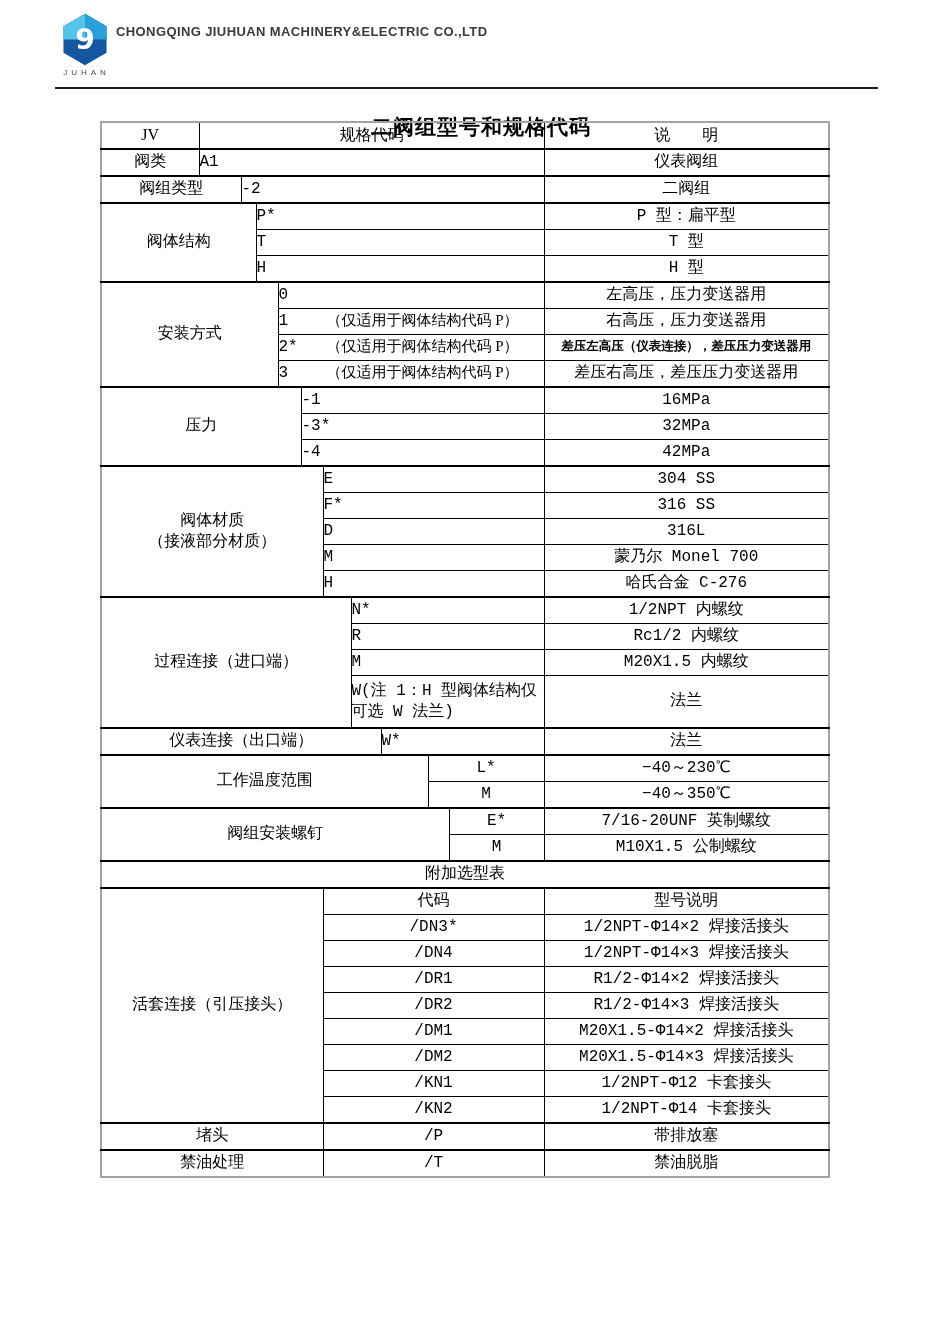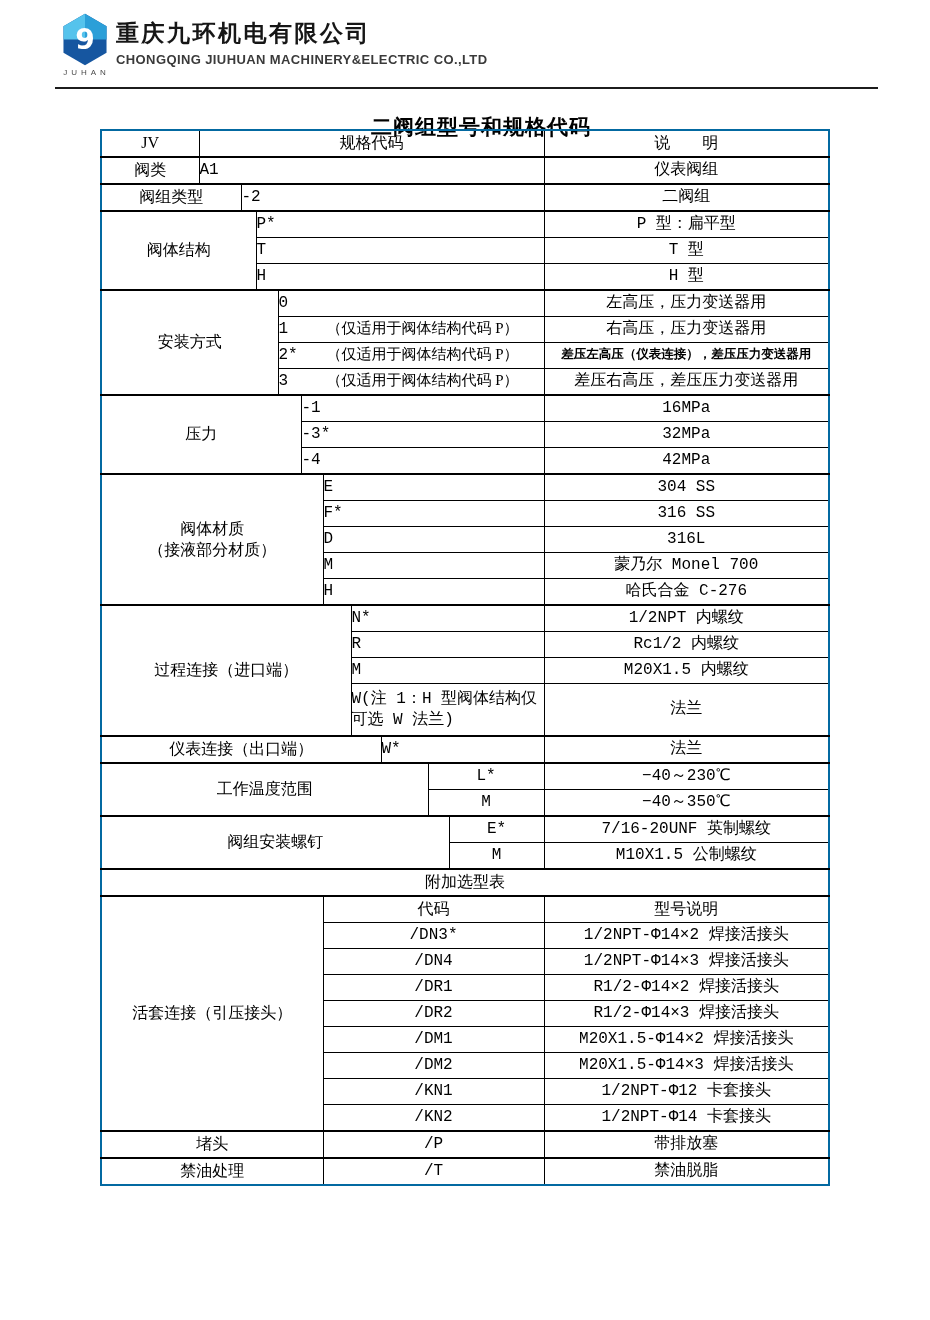--- a/index.html
+++ b/index.html
@@ -24,29 +24,29 @@
     font-family:"Liberation Sans","DejaVu Sans",sans-serif;
     font-size:13px;font-weight:700;letter-spacing:0.4px;color:#3a3a3a;margin-top:4px;
   }
   .rule{position:absolute;left:55px;top:87px;width:823px;height:2px;background:#1c1c1c;}
   .doc-title{
     position:absolute;left:0;top:97px;width:930px;margin:16px;text-align:center;
     font-size:21px;font-weight:700;letter-spacing:1px;color:#000;
   }
   
   table.spec{
-    position:absolute;left:100px;top:129px;width:728px;
+    position:absolute;left:100px;top:121px;width:728px;
     border-collapse:collapse;table-layout:fixed;
-    border:2px solid #0369a1;
+    border:2px solid #a3a3a3;
   }
   table.spec td{
     border:1px solid #000;padding:0;height:25px;line-height:1.3;
     font-size:16px;vertical-align:middle;overflow:hidden;white-space:pre-line;
   }
-  tr.sec td{border-top-width:2px;}
+  tr.sec td{border-top-width:2px;font-family:Liberation Mono, monospace;}
   td.lab{text-align:center;}
   td.desc{
     text-align:center;
     font-family:"Liberation Mono","DejaVu Sans Mono",monospace;
     font-size:16px;
   }
   td.desc.bsmall{font-size:12.5px;font-weight:700;letter-spacing:0px;}
   td.code{
     text-align:left;padding-left:8px;
     font-family:"Liberation Mono","DejaVu Sans Mono",monospace;
@@ -71,21 +71,20 @@
   <div class="brandblock">
     <svg width="50" height="53" viewBox="0 0 60 64">
       <polygon points="30,1 56,16 56,48 30,63 4,48 4,16" fill="#1656a0"></polygon>
       <polygon points="4,16 30,1 30,32 4,32" fill="#55c3ec"></polygon>
       <polygon points="30,1 56,16 56,32 30,32" fill="#2b9fd8"></polygon>
       <text x="30" y="44" text-anchor="middle" font-family="DejaVu Sans, sans-serif" font-size="34" font-weight="bold" fill="#ffffff">9</text>
     </svg>
     <div class="brandword">JUHAN</div>
   </div>
   <div class="companyblock">
-    <div class="company-cn">重庆九环机电有限公司</div>
     <div class="company-en">CHONGQING JIUHUAN MACHINERY&amp;ELECTRIC CO.,LTD</div>
   </div>
   <div class="rule"></div>
 
   <h1 class="doc-title">二阀组型号和规格代码</h1>
 
   <table class="spec">
     <colgroup>
       <col style="width:98px">
         <col style="width:42px">

